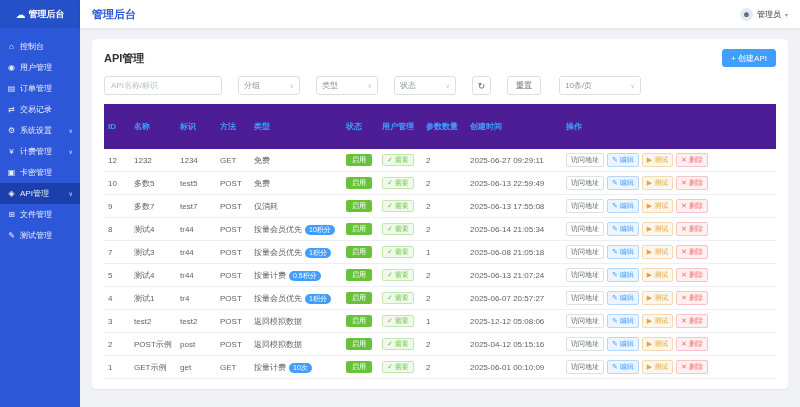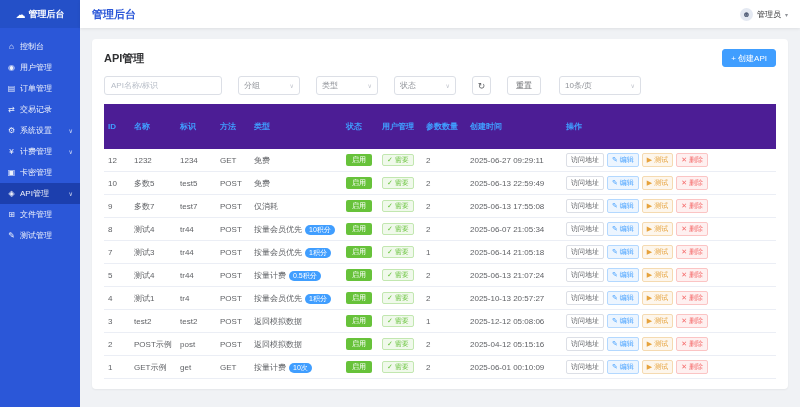--- a/index.html
+++ b/index.html
@@ -241,33 +241,33 @@
               </tr>
               <tr>
                 <td>8</td>
                 <td>测试4</td>
                 <td>tr44</td>
                 <td>POST</td>
                 <td>按量会员优先<span class="badge-type">10积分</span></td>
                 <td><span class="badge-status">启用</span></td>
                 <td><span class="badge-auth">✓ 需要</span></td>
                 <td>2</td>
-                <td>2025-06-07 21:05:34</td>
+                <td>2025-06-14 21:05:34</td>
                 <td><button class="action-btn default">访问地址</button><button class="action-btn primary">✎ 编辑</button><button class="action-btn warning">▶ 测试</button><button class="action-btn danger">✕ 删除</button></td>
               </tr>
               <tr>
                 <td>7</td>
                 <td>测试3</td>
                 <td>tr44</td>
                 <td>POST</td>
                 <td>按量会员优先<span class="badge-type">1积分</span></td>
                 <td><span class="badge-status">启用</span></td>
                 <td><span class="badge-auth">✓ 需要</span></td>
                 <td>1</td>
-                <td>2025-06-14 21:05:18</td>
+                <td>2025-06-08 21:05:18</td>
                 <td><button class="action-btn default">访问地址</button><button class="action-btn primary">✎ 编辑</button><button class="action-btn warning">▶ 测试</button><button class="action-btn danger">✕ 删除</button></td>
               </tr>
               <tr>
                 <td>5</td>
                 <td>测试4</td>
                 <td>tr44</td>
                 <td>POST</td>
                 <td>按量计费<span class="badge-type">0.5积分</span></td>
                 <td><span class="badge-status">启用</span></td>
                 <td><span class="badge-auth">✓ 需要</span></td>
@@ -277,21 +277,21 @@
               </tr>
               <tr>
                 <td>4</td>
                 <td>测试1</td>
                 <td>tr4</td>
                 <td>POST</td>
                 <td>按量会员优先<span class="badge-type">1积分</span></td>
                 <td><span class="badge-status">启用</span></td>
                 <td><span class="badge-auth">✓ 需要</span></td>
                 <td>2</td>
-                <td>2025-10-13 20:57:27</td>
+                <td>2025-06-07 20:57:27</td>
                 <td><button class="action-btn default">访问地址</button><button class="action-btn primary">✎ 编辑</button><button class="action-btn warning">▶ 测试</button><button class="action-btn danger">✕ 删除</button></td>
               </tr>
               <tr>
                 <td>3</td>
                 <td>test2</td>
                 <td>test2</td>
                 <td>POST</td>
                 <td>返回模拟数据</td>
                 <td><span class="badge-status">启用</span></td>
                 <td><span class="badge-auth">✓ 需要</span></td>

